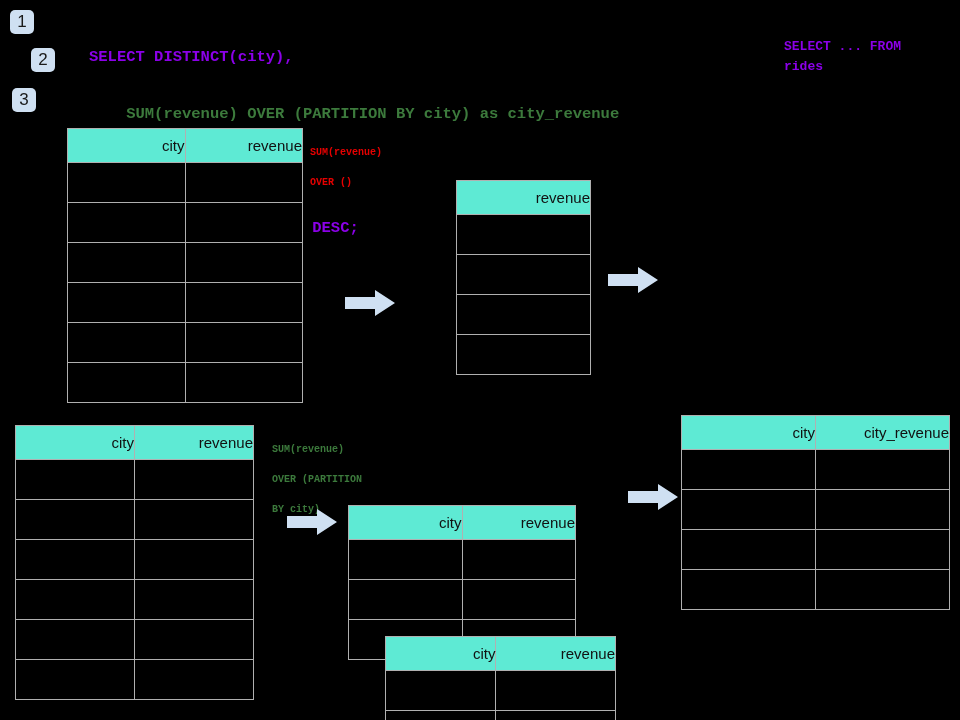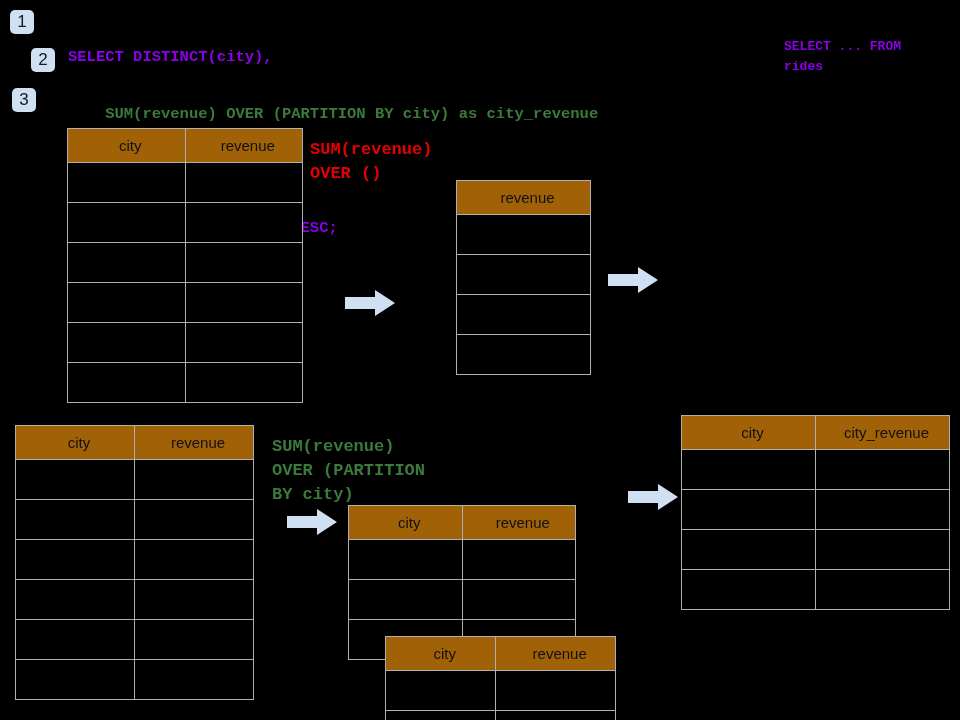--- a/index.html
+++ b/index.html
@@ -38,45 +38,45 @@
     font-weight: bold;
     white-space: pre;
     letter-spacing: 0px;
   }
   .sql-line { display: block; height: 21px; }
 
   
   .annot {
     position: absolute;
     font-family: "Liberation Mono", monospace;
-    font-size: 17px;
+    font-size: 10px;
     font-weight: bold;
     white-space: pre;
-    line-height: 24px;
+    line-height: 30px;
   }
 
   
   .tbl {
     position: absolute;
     border-collapse: collapse;
     table-layout: fixed;
     background: #000000;
     font-family: "Liberation Sans", sans-serif;
   }
   .tbl th, .tbl td {
     border: 1px solid #b0b0b0;
     padding: 0;
     margin: 0;
   }
   .tbl th {
-    background: #a16207;
+    background: #5eead4;
     color: #111111;
     font-size: 15px;
     font-weight: normal;
-    text-align: center;
+    text-align: right;
     padding-left: 8px;
     height: 33px;
     vertical-align: middle;
   }
   .tbl td {
     background: #000000;
     height: 39px;
   }
 
   
@@ -86,21 +86,21 @@
 </style>
 </head>
 <body>
 
 <div id="canvas">
 
   <div class="badge" style="left:10px; top:10px;">1</div>
   <div class="badge" style="left:31px; top:48px;">2</div>
   <div class="badge" style="left:12px; top:88px;">3</div>
 
-  <div class="sql" style="left:68px; top:12px;">
+  <div class="sql" style="left:89px; top:12px;">
     <span class="sql-line" style="color:#8b00e8;">SELECT DISTINCT(city),</span>
     <span class="sql-line" style="color:#3c7a3c;">    SUM(revenue) OVER (PARTITION BY city) as city_revenue</span>
     <span class="sql-line" style="color:#8b00e8;">  FROM rides</span>
     <span class="sql-line" style="color:#8b00e8;">  ORDER by city_revenue DESC;</span>
   </div>
 
   <div class="annot" style="left:784px; top:37px; color:#8b00e8; font-size:13px; line-height:20px;">SELECT ... FROM
 rides</div>
 
   <div class="annot" style="left:310px; top:138px; color:#e60000;">SUM(revenue)

